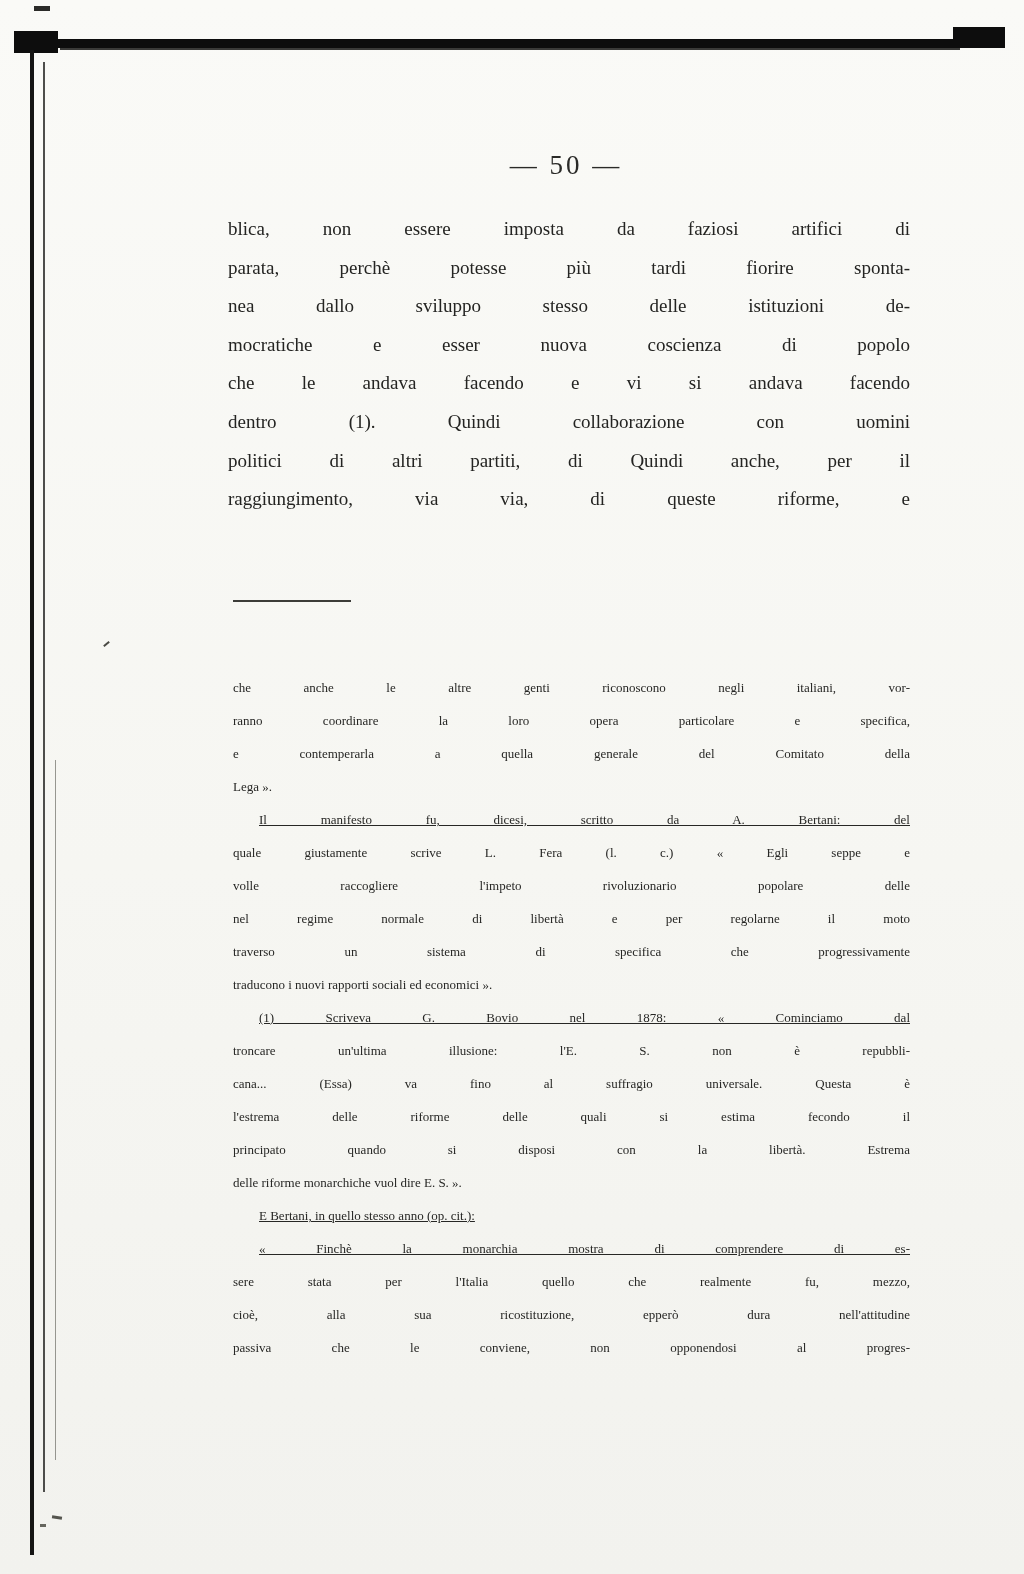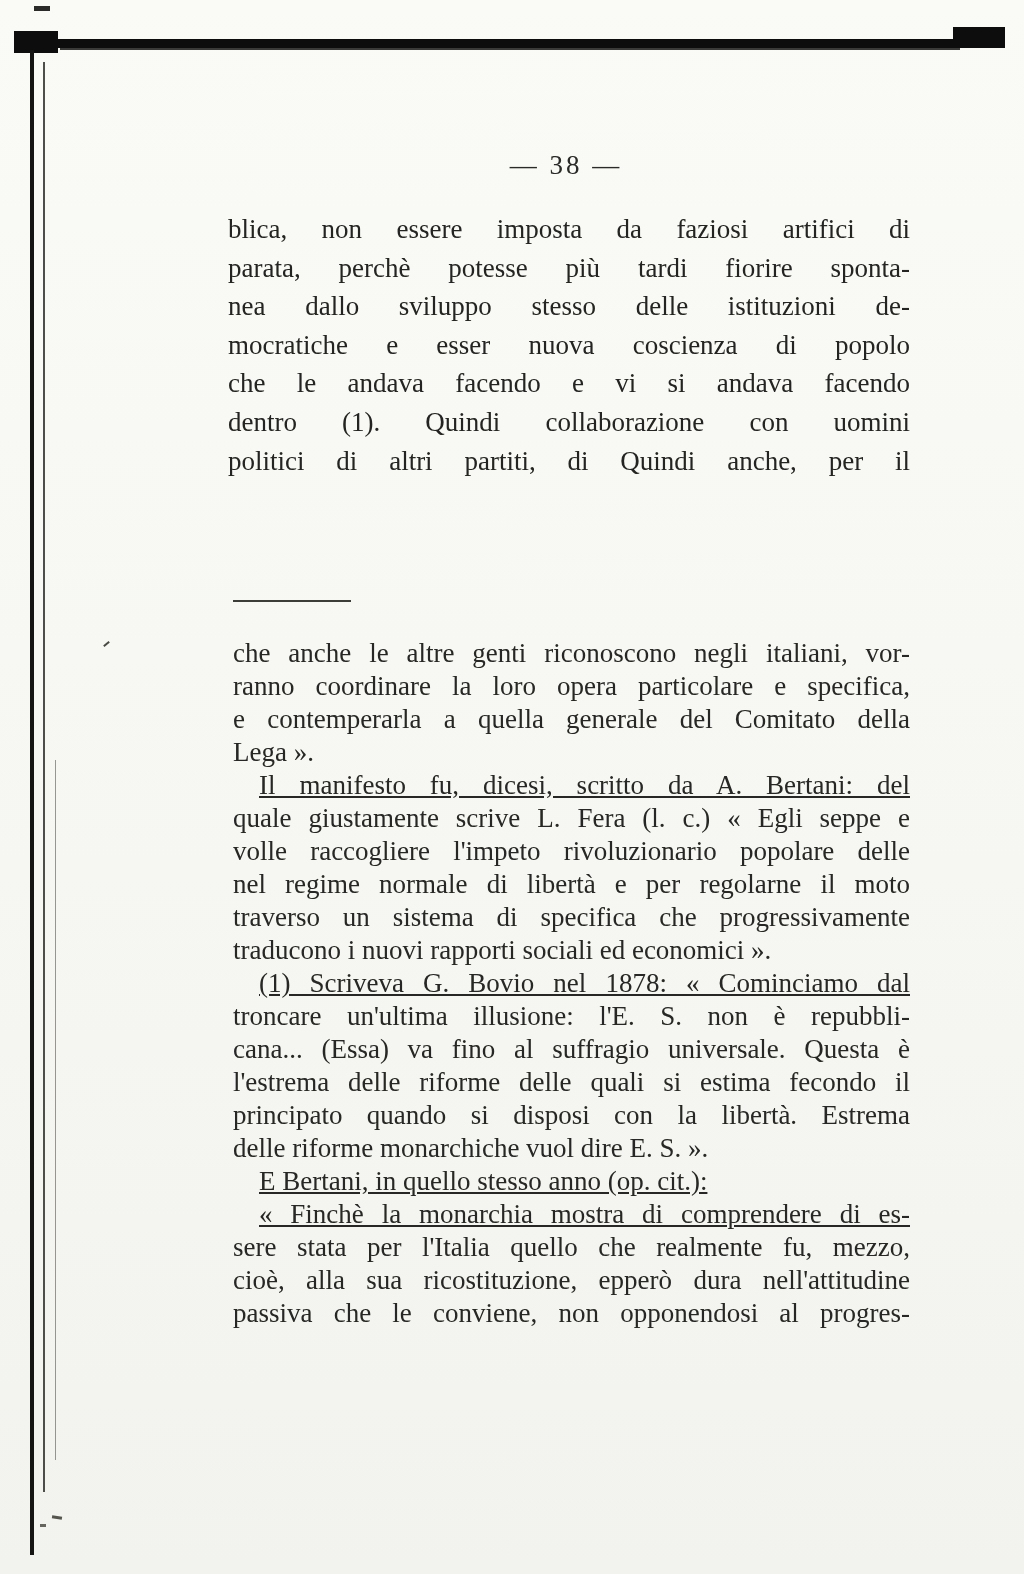--- a/index.html
+++ b/index.html
@@ -30,35 +30,35 @@
 
   
   .page-number {
     position:absolute; top:150px; left:225px; width:682px;
     text-align:center; font-size:27px; letter-spacing:3px; color:#2a2a28;
   }
 
   
   .body-text {
     position:absolute; top:210px; left:228px; width:682px;
-    font-size:27px; line-height:38.6px; color:#242422;
+    font-size:19px; line-height:38.6px; color:#242422;
     word-spacing:2px;
   }
   .mline { text-align:justify; text-align-last:justify; }
 
   
   .footnote-rule {
     position:absolute; top:600px; left:233px; width:118px;
     border-top:2px solid #3c3c38;
   }
 
   
   .footnote-text {
-    position:absolute; top:637px; left:233px; width:677px;
-    font-size:27px; line-height:33px; color:#272725;
+    position:absolute; top:671px; left:233px; width:677px;
+    font-size:13px; line-height:33px; color:#272725;
   }
   .fline { text-align:justify; text-align-last:justify; }
   .noj   { text-align:center;    text-align-last:left; }
   .ind   { text-indent:26px;text-decoration:underline; }
 </style>
 </head>
 <body>
 
 <div class="paper"></div>
 
@@ -67,30 +67,31 @@
 <div class="artifact top-rule-thin"></div>
 <div class="artifact top-right-block"></div>
 <div class="artifact corner-mark"></div>
 <div class="artifact spine-1"></div>
 <div class="artifact spine-2"></div>
 <div class="artifact spine-3"></div>
 <div class="artifact margin-tick"></div>
 <div class="artifact bottom-dot-1"></div>
 <div class="artifact bottom-dot-2"></div>
 
-<div class="page-number">— 38 —</div>
+<div class="page-number">— 50 —</div>
 
 <div class="body-text">
   <div class="mline">blica, non essere imposta da faziosi artifici di</div>
   <div class="mline">parata, perchè potesse più tardi fiorire sponta-</div>
   <div class="mline">nea dallo sviluppo stesso delle istituzioni de-</div>
   <div class="mline">mocratiche e esser nuova coscienza di popolo</div>
   <div class="mline">che le andava facendo e vi si andava facendo</div>
   <div class="mline">dentro (1). Quindi collaborazione con uomini</div>
   <div class="mline">politici di altri partiti, di Quindi anche, per il</div>
+  <div class="mline">raggiungimento, via via, di queste riforme, e</div>
 </div>
 
 <div class="footnote-rule"></div>
 
 <div class="footnote-text">
   <div class="fline">che anche le altre genti riconoscono negli italiani, vor-</div>
   <div class="fline">ranno coordinare la loro opera particolare e specifica,</div>
   <div class="fline">e contemperarla a quella generale del Comitato della</div>
   <div class="noj">Lega ».</div>
   <div class="fline ind">Il manifesto fu, dicesi, scritto da A. Bertani: del</div>

